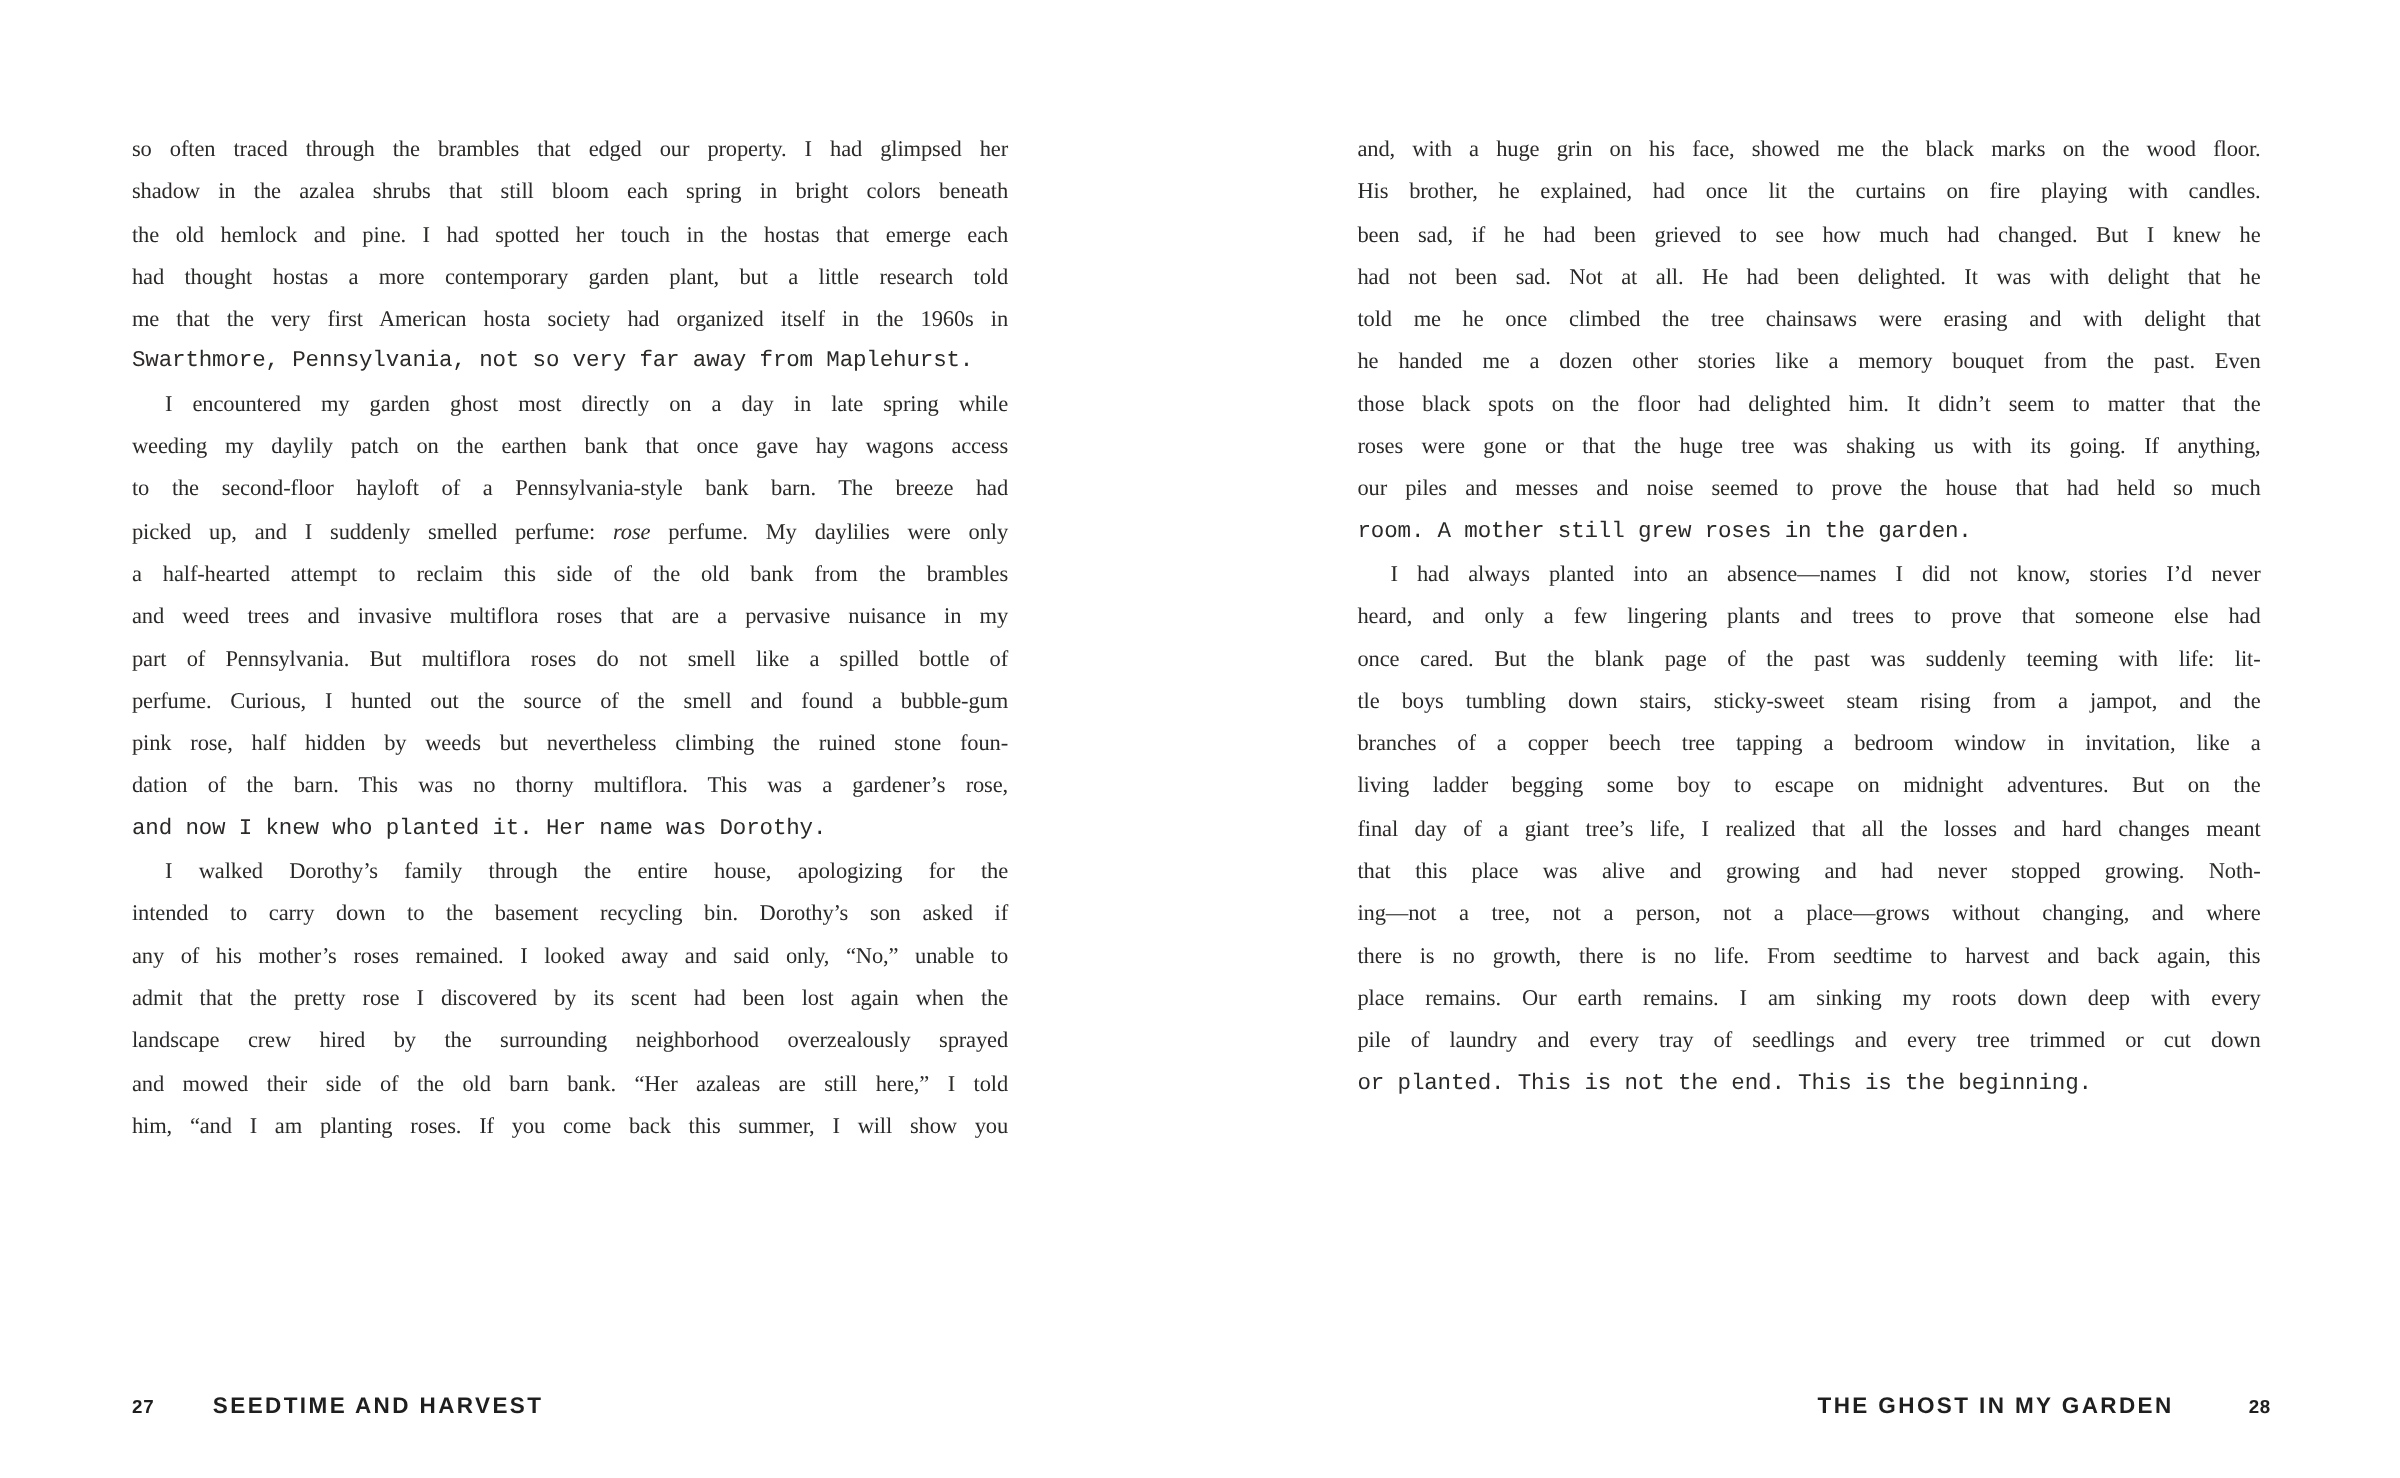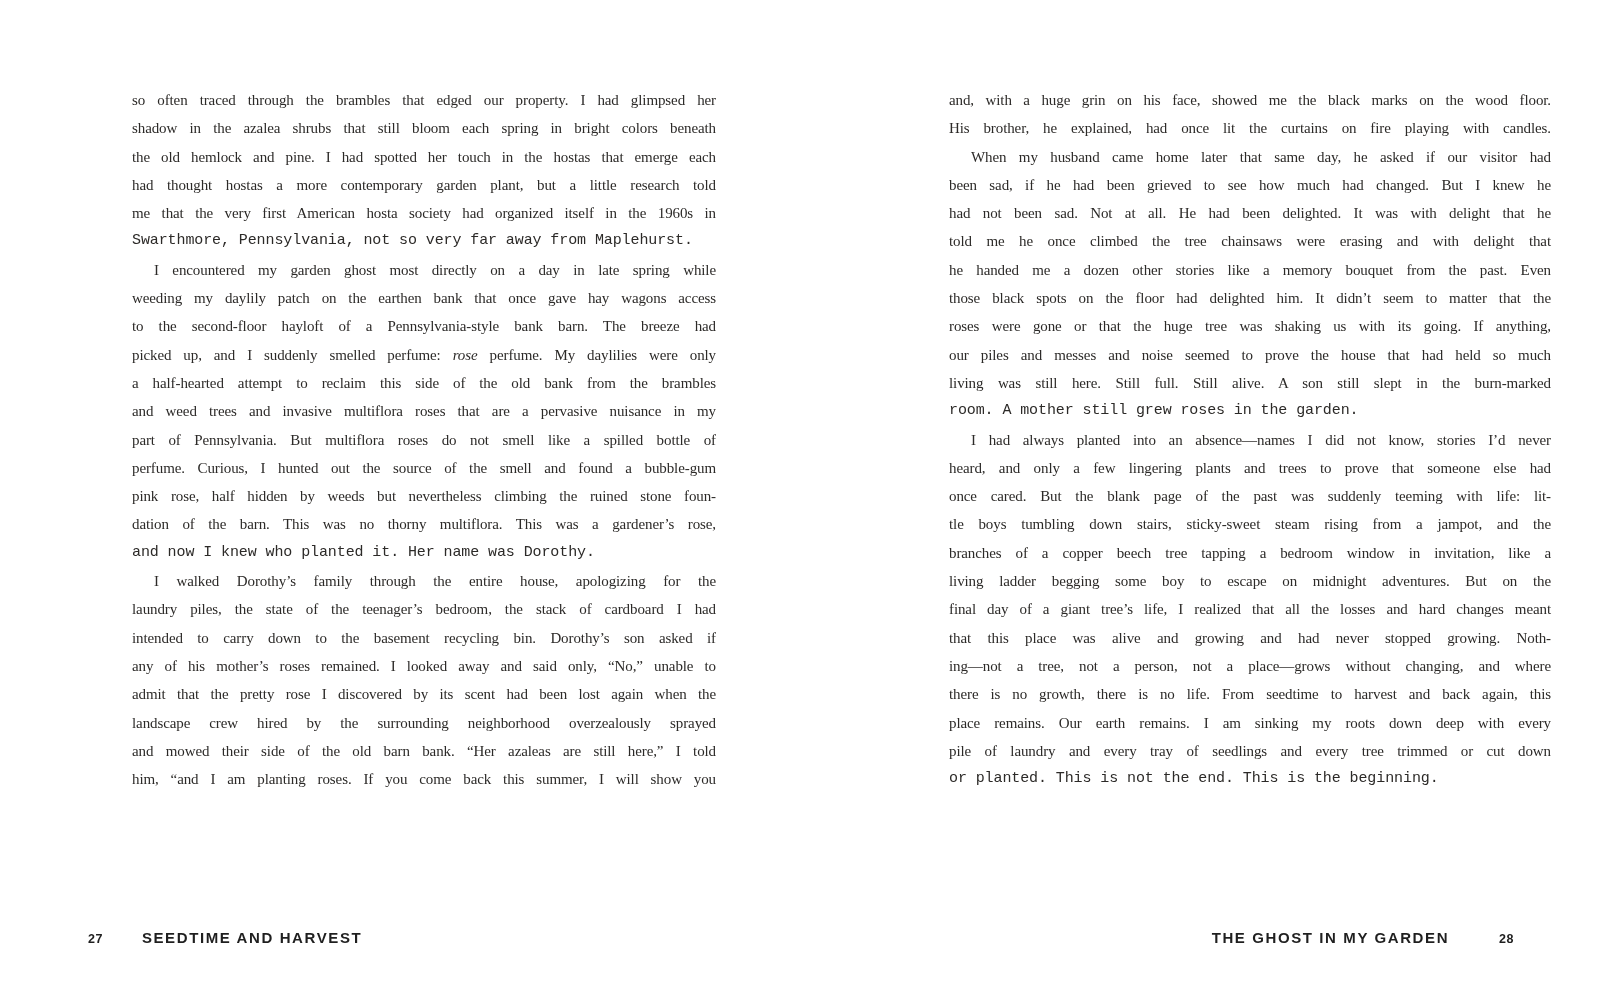--- a/index.html
+++ b/index.html
@@ -11,21 +11,20 @@
     overflow: hidden;
   }
   .spread { position: absolute; inset: 0; }
   .textcol {
     position: absolute;
     top: 86px;
     font-size: 15px;
     line-height: 28.3px;
     letter-spacing: -0.1px;
     color: #2c2a28;
-    margin-left: 44px;
   }
   #left-col  { left: 88px;  width: 584px; }
   #right-col { left: 905px; width: 602px; }
   .line.jf { text-align: justify; text-align-last: justify; }
   .line.nj { text-align: left; font-family: Liberation Mono, monospace; }
   .line.ind { text-indent: 22px; }
   .line i { font-style: italic; font-family: Liberation Serif, serif; }
   .footer {
     position: absolute;
     top: 929px;
@@ -56,41 +55,38 @@
       <div class="line jf">to the second-floor hayloft of a Pennsylvania-style bank barn. The breeze had</div>
       <div class="line jf">picked up, and I suddenly smelled perfume: <i>rose</i> perfume. My daylilies were only</div>
       <div class="line jf">a half-hearted attempt to reclaim this side of the old bank from the brambles</div>
       <div class="line jf">and weed trees and invasive multiflora roses that are a pervasive nuisance in my</div>
       <div class="line jf">part of Pennsylvania. But multiflora roses do not smell like a spilled bottle of</div>
       <div class="line jf">perfume. Curious, I hunted out the source of the smell and found a bubble-gum</div>
       <div class="line jf">pink rose, half hidden by weeds but nevertheless climbing the ruined stone foun-</div>
       <div class="line jf">dation of the barn. This was no thorny multiflora. This was a gardener’s rose,</div>
       <div class="line nj">and now I knew who planted it. Her name was Dorothy.</div>
       <div class="line jf ind">I walked Dorothy’s family through the entire house, apologizing for the</div>
-      <div class="line jf">laundry piles, the state of the teenager’s bedroom, the stack of cardboard I had</div>
       <div class="line jf">intended to carry down to the basement recycling bin. Dorothy’s son asked if</div>
       <div class="line jf">any of his mother’s roses remained. I looked away and said only, “No,” unable to</div>
       <div class="line jf">admit that the pretty rose I discovered by its scent had been lost again when the</div>
       <div class="line jf">landscape crew hired by the surrounding neighborhood overzealously sprayed</div>
       <div class="line jf">and mowed their side of the old barn bank. “Her azaleas are still here,” I told</div>
       <div class="line jf">him, “and I am planting roses. If you come back this summer, I will show you</div>
     </div>
 
   <div class="textcol" id="right-col">
       <div class="line jf">and, with a huge grin on his face, showed me the black marks on the wood floor.</div>
       <div class="line jf">His brother, he explained, had once lit the curtains on fire playing with candles.</div>
-      <div class="line jf ind">When my husband came home later that same day, he asked if our visitor had</div>
       <div class="line jf">been sad, if he had been grieved to see how much had changed. But I knew he</div>
       <div class="line jf">had not been sad. Not at all. He had been delighted. It was with delight that he</div>
       <div class="line jf">told me he once climbed the tree chainsaws were erasing and with delight that</div>
       <div class="line jf">he handed me a dozen other stories like a memory bouquet from the past. Even</div>
       <div class="line jf">those black spots on the floor had delighted him. It didn’t seem to matter that the</div>
       <div class="line jf">roses were gone or that the huge tree was shaking us with its going. If anything,</div>
       <div class="line jf">our piles and messes and noise seemed to prove the house that had held so much</div>
-      <div class="line jf">living was still here. Still full. Still alive. A son still slept in the burn-marked</div>
       <div class="line nj">room. A mother still grew roses in the garden.</div>
       <div class="line jf ind">I had always planted into an absence—names I did not know, stories I’d never</div>
       <div class="line jf">heard, and only a few lingering plants and trees to prove that someone else had</div>
       <div class="line jf">once cared. But the blank page of the past was suddenly teeming with life: lit-</div>
       <div class="line jf">tle boys tumbling down stairs, sticky-sweet steam rising from a jampot, and the</div>
       <div class="line jf">branches of a copper beech tree tapping a bedroom window in invitation, like a</div>
       <div class="line jf">living ladder begging some boy to escape on midnight adventures. But on the</div>
       <div class="line jf">final day of a giant tree’s life, I realized that all the losses and hard changes meant</div>
       <div class="line jf">that this place was alive and growing and had never stopped growing. Noth-</div>
       <div class="line jf">ing—not a tree, not a person, not a place—grows without changing, and where</div>

